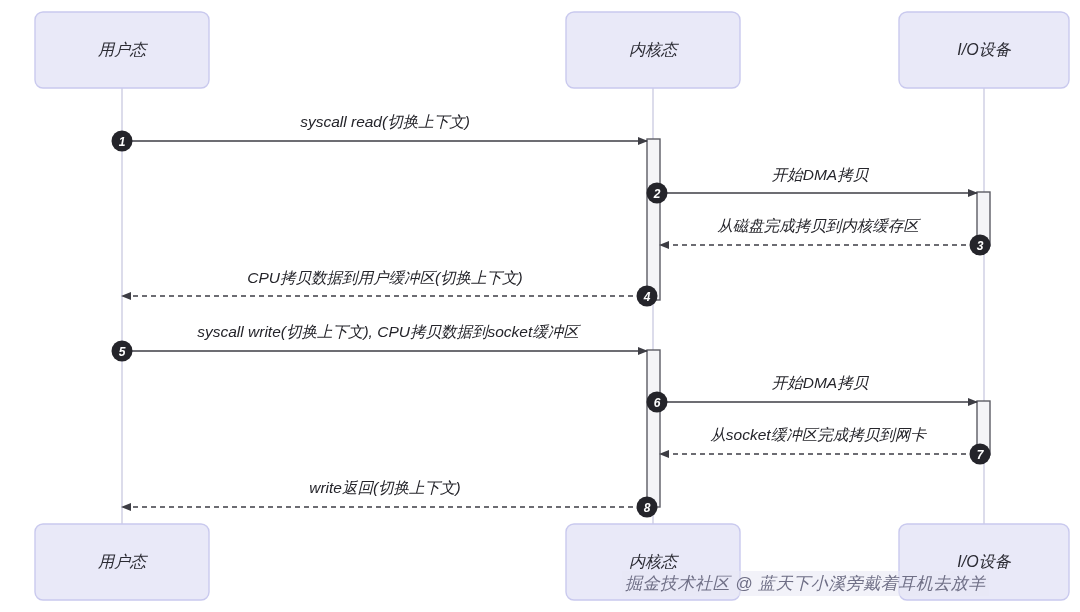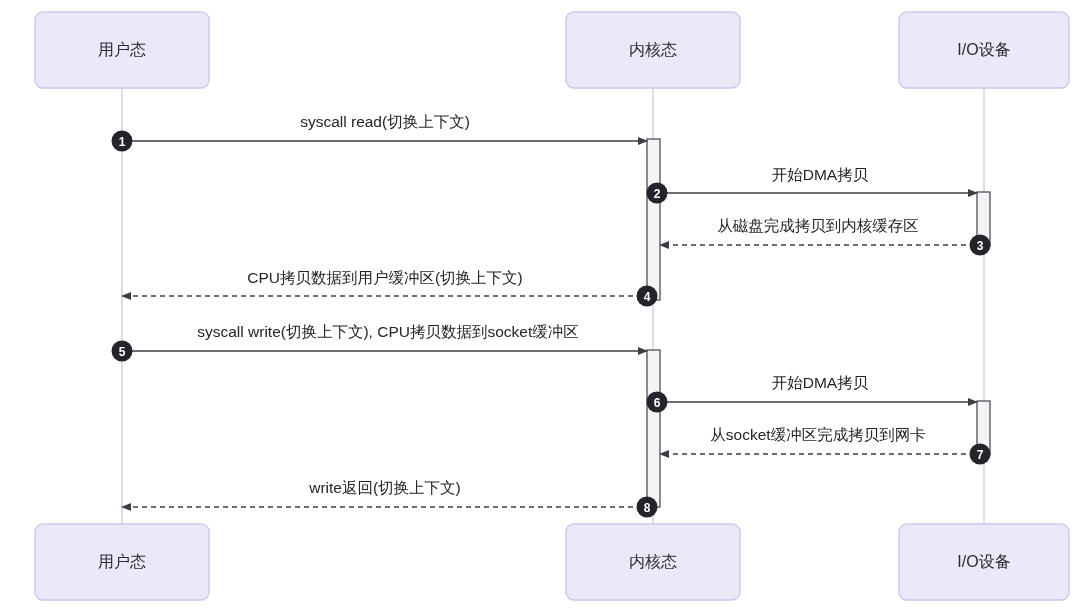--- a/index.html
+++ b/index.html
@@ -11,20 +11,21 @@
     width: 1080px;
     height: 612px;
     font-family: "Liberation Sans", "DejaVu Sans", sans-serif;
     overflow: hidden;
   }
   #stage {
     position: relative;
     width: 1080px;
     height: 612px;
     background: #ffffff;
+    font-style: italic;
   }
   svg#diagram {
     position: absolute;
     top: 0;
     left: 0;
     width: 1080px;
     height: 612px;
   }
   .actor-box {
     fill: #e9e9f8;
@@ -183,13 +184,14 @@
         </g>
         <g>
           <line x1="642" y1="507" x2="122" y2="507" class="msg-line-dashed" marker-end="url(#arrow-left)"></line>
           <text x="385" y="489" class="msg-label">write返回(切换上下文)</text>
           <circle cx="647" cy="507" r="10.5" class="seq-badge-circle"></circle>
           <text x="647" y="507.5" class="seq-badge-text">8</text>
         </g>
       </g>
   </svg>
 
+  <div class="watermark" style="left: 622px; top: 571px;">掘金技术社区 @ 蓝天下小溪旁戴着耳机去放羊</div>
 </div>
 
 </body></html>

